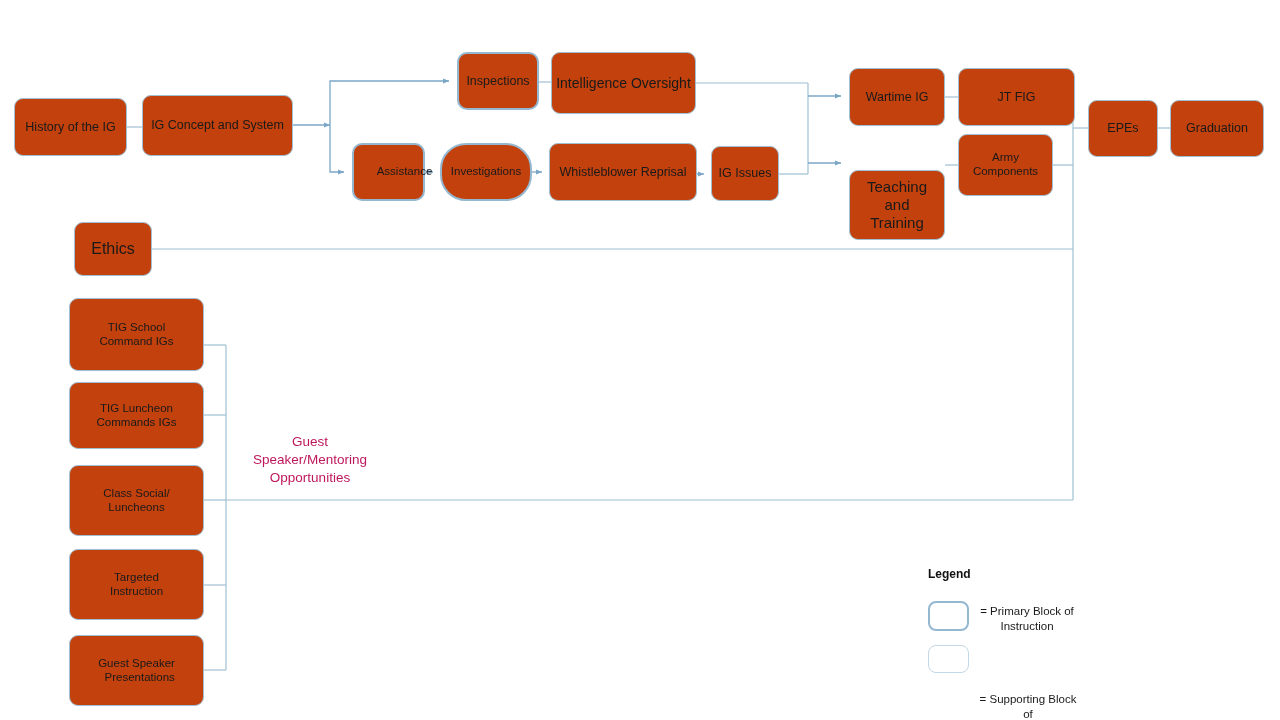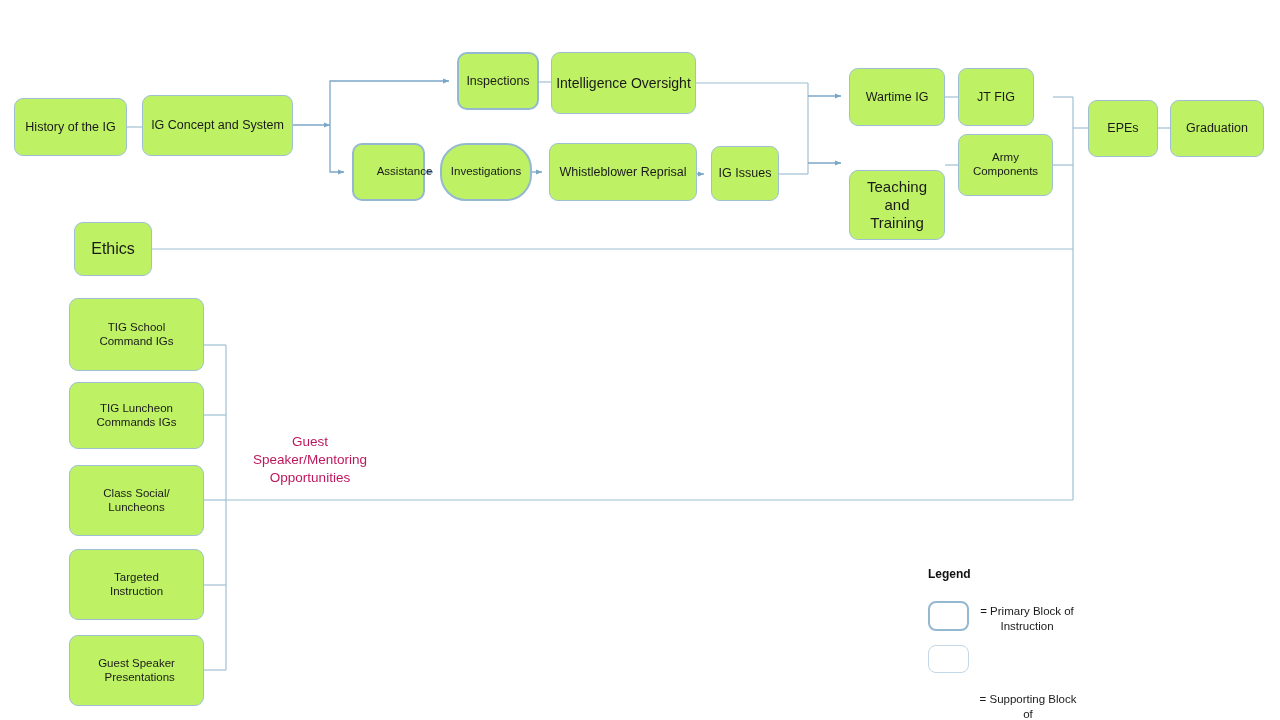--- a/index.html
+++ b/index.html
@@ -23,21 +23,21 @@
   svg.flow-canvas {
     position: absolute;
     left: 0;
     top: 0;
     width: 1280px;
     height: 720px;
   }
   .node-box {
     position: absolute;
     box-sizing: border-box;
-    background: #bef264;
+    background: #c2410c;
     display: flex;
     align-items: center;
     justify-content: center;
     text-align: center;
     line-height: 1.18;
     color: #1a1a1a;
     white-space: pre-line;
     padding: 2px 4px;
   }
   .node-box.supporting {
@@ -127,21 +127,21 @@
   <div id="node-layer">
       <div class="node-box supporting" style="left: 14px; top: 98px; width: 113px; height: 58px; font-size: 12.5px;">History of the IG</div>
       <div class="node-box supporting" style="left: 142px; top: 95px; width: 151px; height: 61px; font-size: 12.5px;">IG Concept and System</div>
       <div class="node-box primary" style="left: 457px; top: 52px; width: 82px; height: 58px; font-size: 12.5px;">Inspections</div>
       <div class="node-box supporting" style="left: 551px; top: 52px; width: 145px; height: 62px; font-size: 14px;">Intelligence Oversight</div>
       <div class="node-box primary" style="left: 352px; top: 143px; width: 73px; height: 58px; font-size: 11.5px; padding-left: 36px;">Assistance</div>
       <div class="node-box primary" style="left: 440px; top: 143px; width: 92px; height: 58px; font-size: 11.5px; border-radius: 26px;">Investigations</div>
       <div class="node-box supporting" style="left: 549px; top: 143px; width: 148px; height: 58px; font-size: 12.5px;">Whistleblower Reprisal</div>
       <div class="node-box supporting" style="left: 711px; top: 146px; width: 68px; height: 55px; font-size: 12.5px;">IG Issues</div>
       <div class="node-box supporting" style="left: 849px; top: 68px; width: 96px; height: 58px; font-size: 12.5px;">Wartime IG</div>
-      <div class="node-box supporting" style="left: 958px; top: 68px; width: 76px; height: 58px; font-size: 12.5px;">JT FIG</div>
+      <div class="node-box supporting" style="left: 958px; top: 68px; width: 117px; height: 58px; font-size: 12.5px;">JT FIG</div>
       <div class="node-box supporting" style="left: 849px; top: 134px; width: 96px; height: 70px; font-size: 15px; margin-top: 36px;">Teaching and
 Training</div>
       <div class="node-box supporting" style="left: 958px; top: 134px; width: 95px; height: 62px; font-size: 11.5px;">Army
 Components</div>
       <div class="node-box supporting" style="left: 1088px; top: 100px; width: 70px; height: 57px; font-size: 12.5px;">EPEs</div>
       <div class="node-box supporting" style="left: 1170px; top: 100px; width: 94px; height: 57px; font-size: 12.5px;">Graduation</div>
       <div class="node-box supporting" style="left: 74px; top: 222px; width: 78px; height: 54px; font-size: 16px;">Ethics</div>
       <div class="node-box supporting" style="left: 69px; top: 298px; width: 135px; height: 73px; font-size: 11.5px;">TIG School
 Command  IGs</div>
       <div class="node-box supporting" style="left: 69px; top: 382px; width: 135px; height: 67px; font-size: 11.5px;">TIG Luncheon

